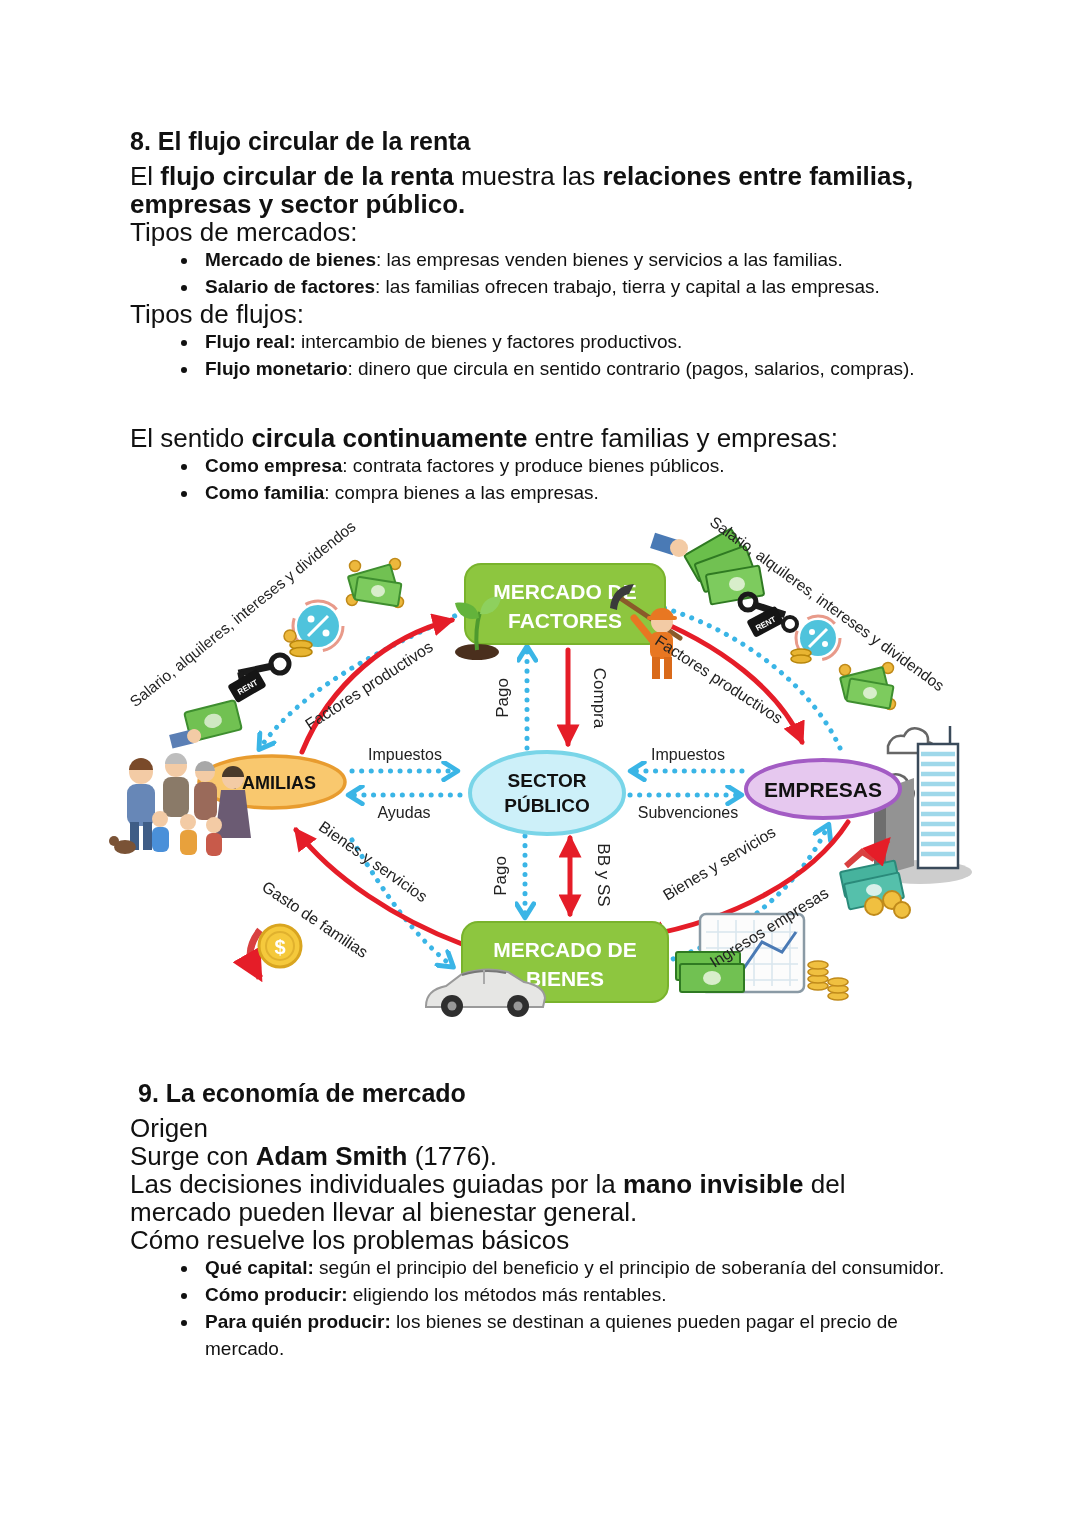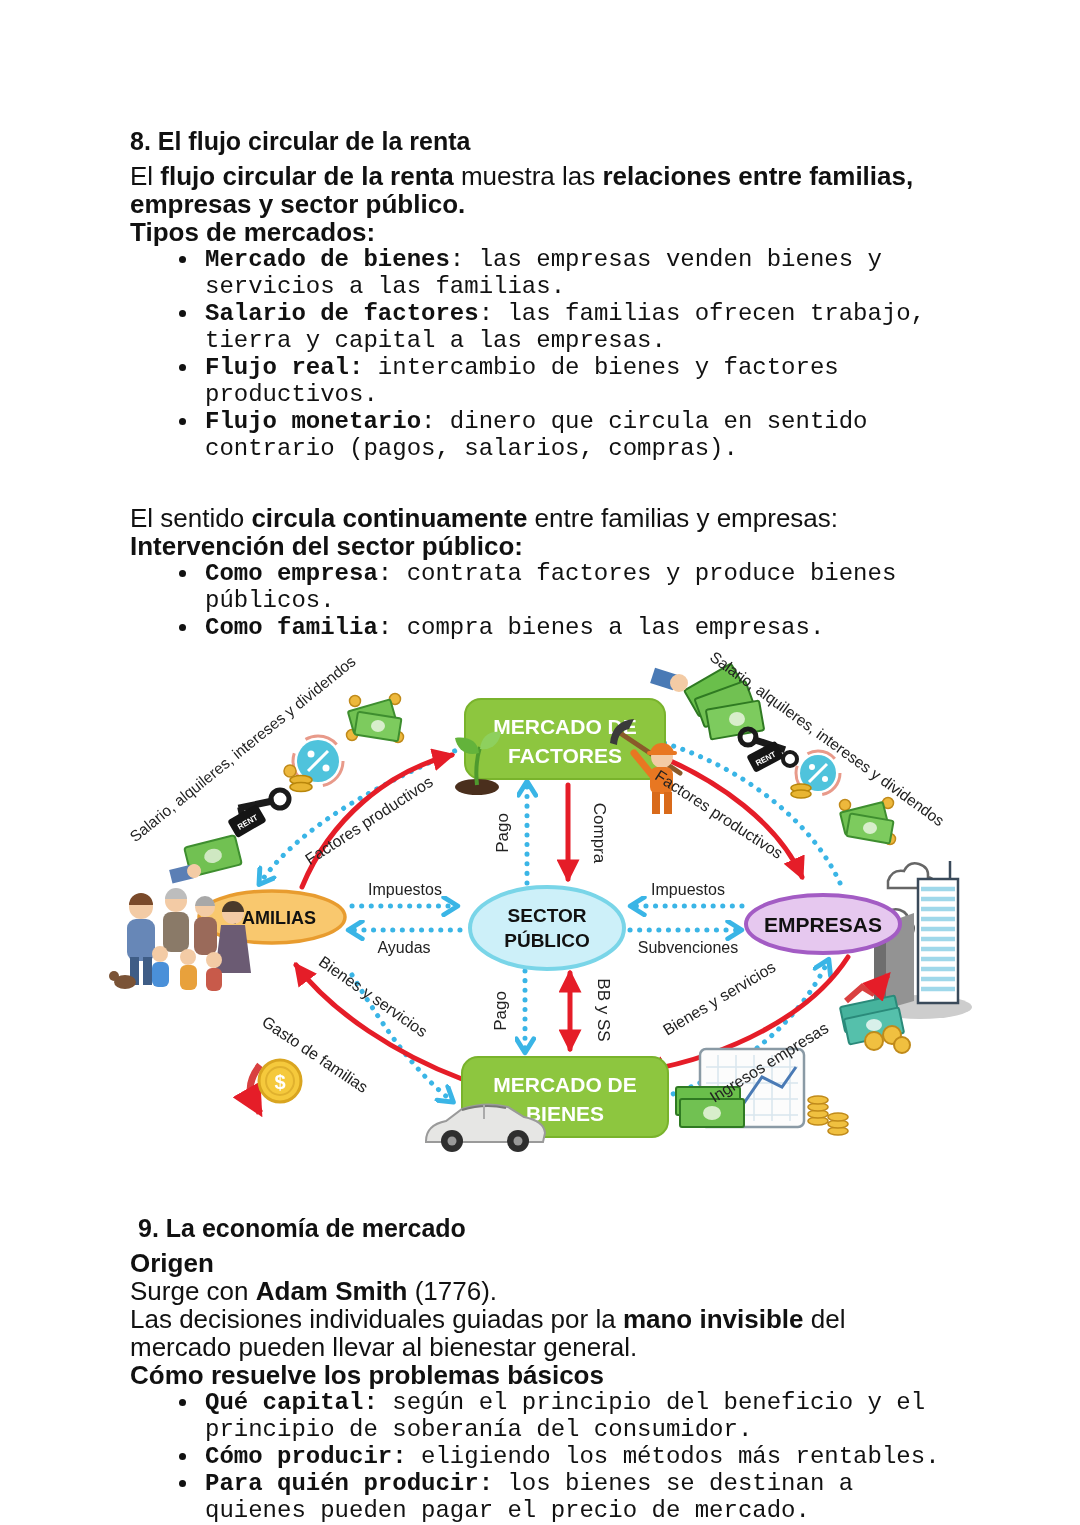--- a/index.html
+++ b/index.html
@@ -4,23 +4,23 @@
 <style>
   html,body{margin:0;padding:0;}
   body{
     width:1080px;height:1525px;overflow:hidden;background:#ffffff;
     font-family:"Liberation Sans",sans-serif;color:#111;
   }
   .content{padding:8px 130px 0 130px;}
   .content.top{padding-top:126px;}
   h2{font-size:25px;line-height:31px;margin:0 0 5px 0;font-weight:bold;}
   .t{font-size:26px;line-height:28px;margin:0;}
-  .head{font-weight:bold;}
+  .head{font-weight:normal;}
   ul{margin:0;padding-left:69px;}
-  li{font-size:24px;line-height:27px;padding-left:6px;font-family:Liberation Mono, monospace;}
+  li{font-size:19px;line-height:27px;padding-left:6px;}
   .gap{height:42px;}
   b{font-weight:bold;}
   .s9{margin-top:36px;}
   .s9 h2{padding-left:8px;}
   svg{display:block;margin-top:8px;}
   .lbl{font-size:16px;fill:#222;}
   .lbl-sm{font-size:15.5px;fill:#222;}
   .lbl-v{font-size:17px;fill:#222;}
   .boxtext{font-size:21px;font-weight:bold;fill:#ffffff;}
   .elltext{fill:#111;font-weight:bold;}
@@ -30,27 +30,27 @@
 <body>
 
 <div class="content top">
   <h2>8. El flujo circular de la renta</h2>
   <p class="t"><span>El </span><b>flujo circular de la renta</b><span> muestra las </span><b>relaciones entre familias, empresas y sector público.</b></p>
   <p class="t head">Tipos de mercados:</p>
   <ul>
     <li><b>Mercado de bienes</b><span>: las empresas venden bienes y servicios a las familias.</span></li>
     <li><b>Salario de factores</b><span>: las familias ofrecen trabajo, tierra y capital a las empresas.</span></li>
   </ul>
+  <p class="t head">Tipos de flujos:</p>
   <ul>
     <li><b>Flujo real:</b><span> intercambio de bienes y factores productivos.</span></li>
     <li><b>Flujo monetario</b><span>: dinero que circula en sentido contrario (pagos, salarios, compras).</span></li>
   </ul>
   <div class="gap"></div>
   <p class="t"><span>El sentido </span><b>circula continuamente</b><span> entre familias y empresas:</span></p>
-  <p class="t head">Intervención del sector público:</p>
   <ul>
     <li><b>Como empresa</b><span>: contrata factores y produce bienes públicos.</span></li>
     <li><b>Como familia</b><span>: compra bienes a las empresas.</span></li>
   </ul>
 </div>
 
 <svg width="1080" height="520" viewBox="0 0 1080 520">
   <defs>
     <marker id="mRed" viewBox="0 0 10 10" refX="8.5" refY="5" markerWidth="4.6" markerHeight="4.6" orient="auto-start-reverse">
       <path d="M0,0 L10,5 L0,10 z" fill="#e51d28"></path>

